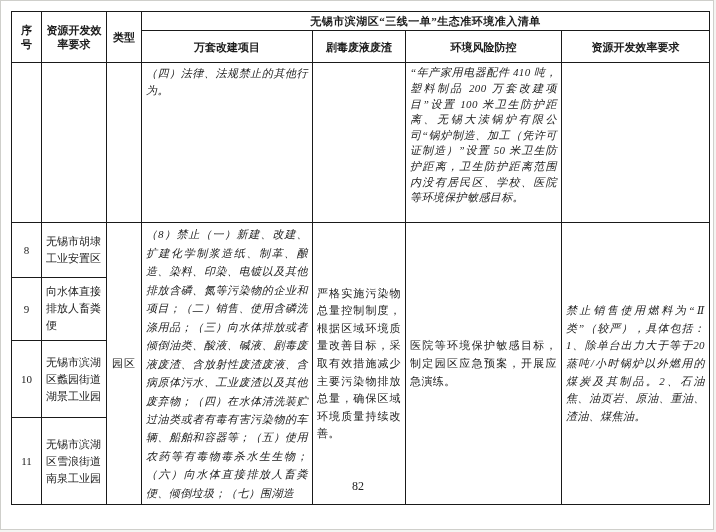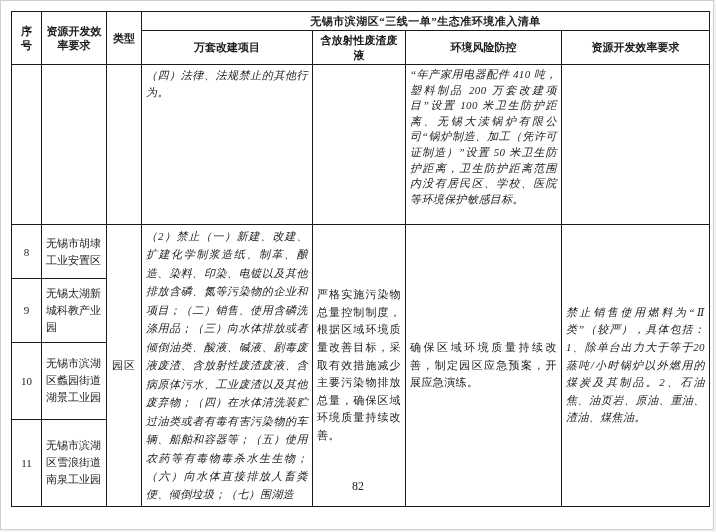--- a/index.html
+++ b/index.html
@@ -75,48 +75,48 @@
     <tbody>
         <tr>
       <th rowspan="2">序号</th>
       <th rowspan="2">资源开发效率要求</th>
       <th rowspan="2">类型</th>
       <th colspan="4" class="title-cell">无锡市滨湖区“三线一单”生态准环境准入清单</th>
     </tr>
 
     <tr class="h2row">
       <th>万套改建项目</th>
-      <th>含放射性废渣废液</th>
+      <th>剧毒废液废渣</th>
       <th>环境风险防控</th>
       <th>资源开发效率要求</th>
     </tr>
 
     <tr style="height:160px">
       <td></td>
       <td></td>
       <td></td>
       <td class="txt va-top cont-spatial">（四）法律、法规禁止的其他行为。</td>
       <td></td>
       <td class="txt va-top cont-risk">“年产家用电器配件 410 吨，塑料制品 200 万套改建项目”设置 100 米卫生防护距离、无锡大渎锅炉有限公司“锅炉制造、加工（凭许可证制造）”设置 50 米卫生防护距离，卫生防护距离范围内没有居民区、学校、医院等环境保护敏感目标。</td>
       <td></td>
     </tr>
 
     <tr style="height:48px">
       <td class="center seq">8</td>
       <td class="unit">无锡市胡埭工业安置区</td>
       <td rowspan="4" class="center type">园区</td>
-      <td rowspan="4" class="txt va-top grp-spatial">（2）禁止（一）新建、改建、扩建化学制浆造纸、制革、酿造、染料、印染、电镀以及其他排放含磷、氮等污染物的企业和项目；（二）销售、使用含磷洗涤用品；（三）向水体排放或者倾倒油类、酸液、碱液、剧毒废液废渣、含放射性废渣废液、含病原体污水、工业废渣以及其他废弃物；（四）在水体清洗装贮过油类或者有毒有害污染物的车辆、船舶和容器等；（五）使用农药等有毒物毒杀水生生物；（六）向水体直接排放人畜粪便、倾倒垃圾；（七）围湖造</td>
+      <td rowspan="4" class="txt va-top grp-spatial">（8）禁止（一）新建、改建、扩建化学制浆造纸、制革、酿造、染料、印染、电镀以及其他排放含磷、氮等污染物的企业和项目；（二）销售、使用含磷洗涤用品；（三）向水体排放或者倾倒油类、酸液、碱液、剧毒废液废渣、含放射性废渣废液、含病原体污水、工业废渣以及其他废弃物；（四）在水体清洗装贮过油类或者有毒有害污染物的车辆、船舶和容器等；（五）使用农药等有毒物毒杀水生生物；（六）向水体直接排放人畜粪便、倾倒垃圾；（七）围湖造</td>
       <td rowspan="4" class="txt va-mid grp-pollutant">严格实施污染物总量控制制度，根据区域环境质量改善目标，采取有效措施减少主要污染物排放总量，确保区域环境质量持续改善。</td>
-      <td rowspan="4" class="txt va-mid grp-risk">确保区域环境质量持续改善，制定园区应急预案，开展应急演练。</td>
+      <td rowspan="4" class="txt va-mid grp-risk">医院等环境保护敏感目标，制定园区应急预案，开展应急演练。</td>
       <td rowspan="4" class="txt va-mid grp-resource">禁止销售使用燃料为“Ⅱ类”（较严），具体包括：1、除单台出力大于等于20蒸吨/小时锅炉以外燃用的煤炭及其制品。2、石油焦、油页岩、原油、重油、渣油、煤焦油。</td>
     </tr>
 
     <tr style="height:52px">
       <td class="center seq">9</td>
-      <td class="unit">无锡太湖新城科教产业园</td>
+      <td class="unit">向水体直接排放人畜粪便</td>
     </tr>
 
     <tr style="height:68px">
       <td class="center seq">10</td>
       <td class="unit">无锡市滨湖区蠡园街道湖景工业园</td>
     </tr>
 
     <tr style="height:77px">
       <td class="center seq">11</td>
       <td class="unit">无锡市滨湖区雪浪街道南泉工业园</td>

